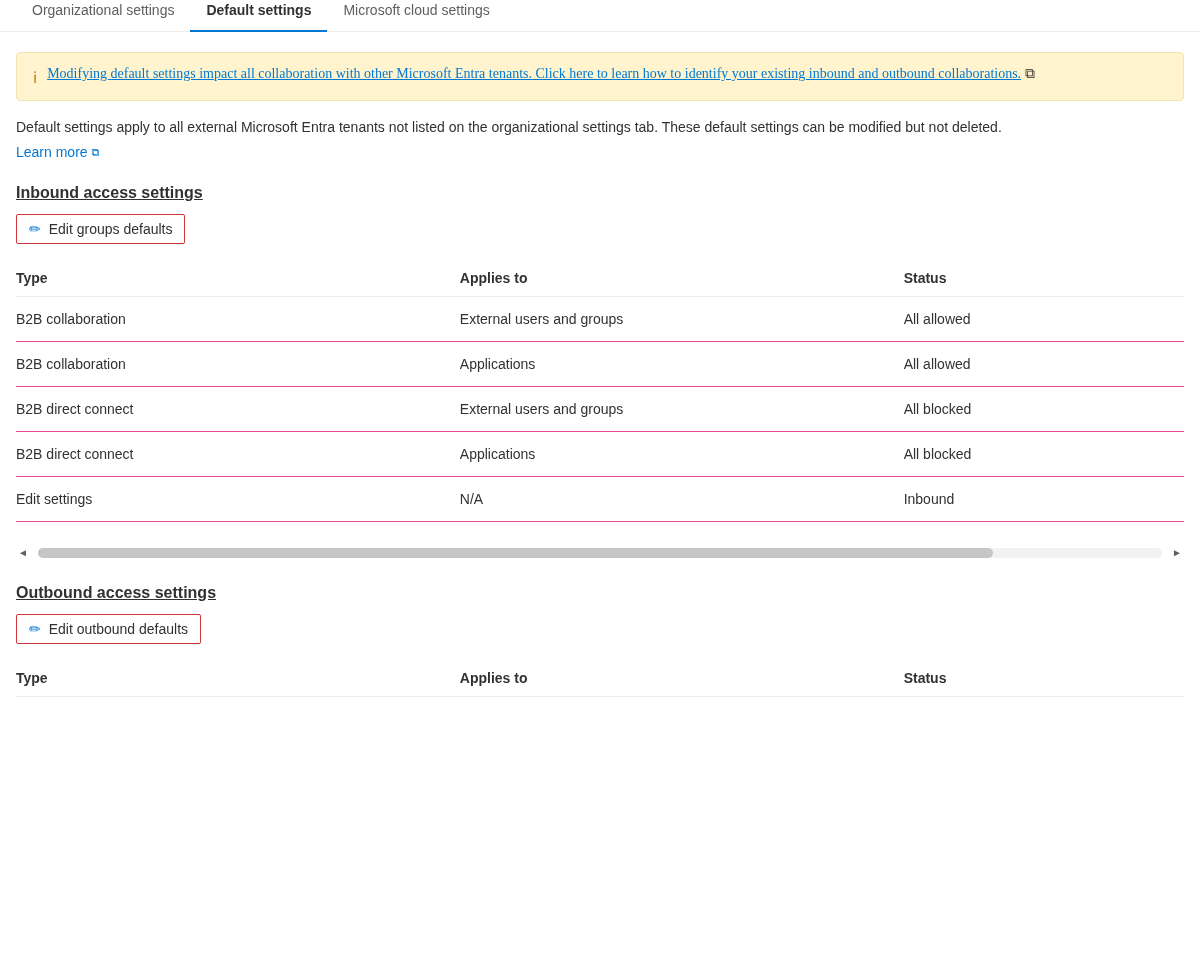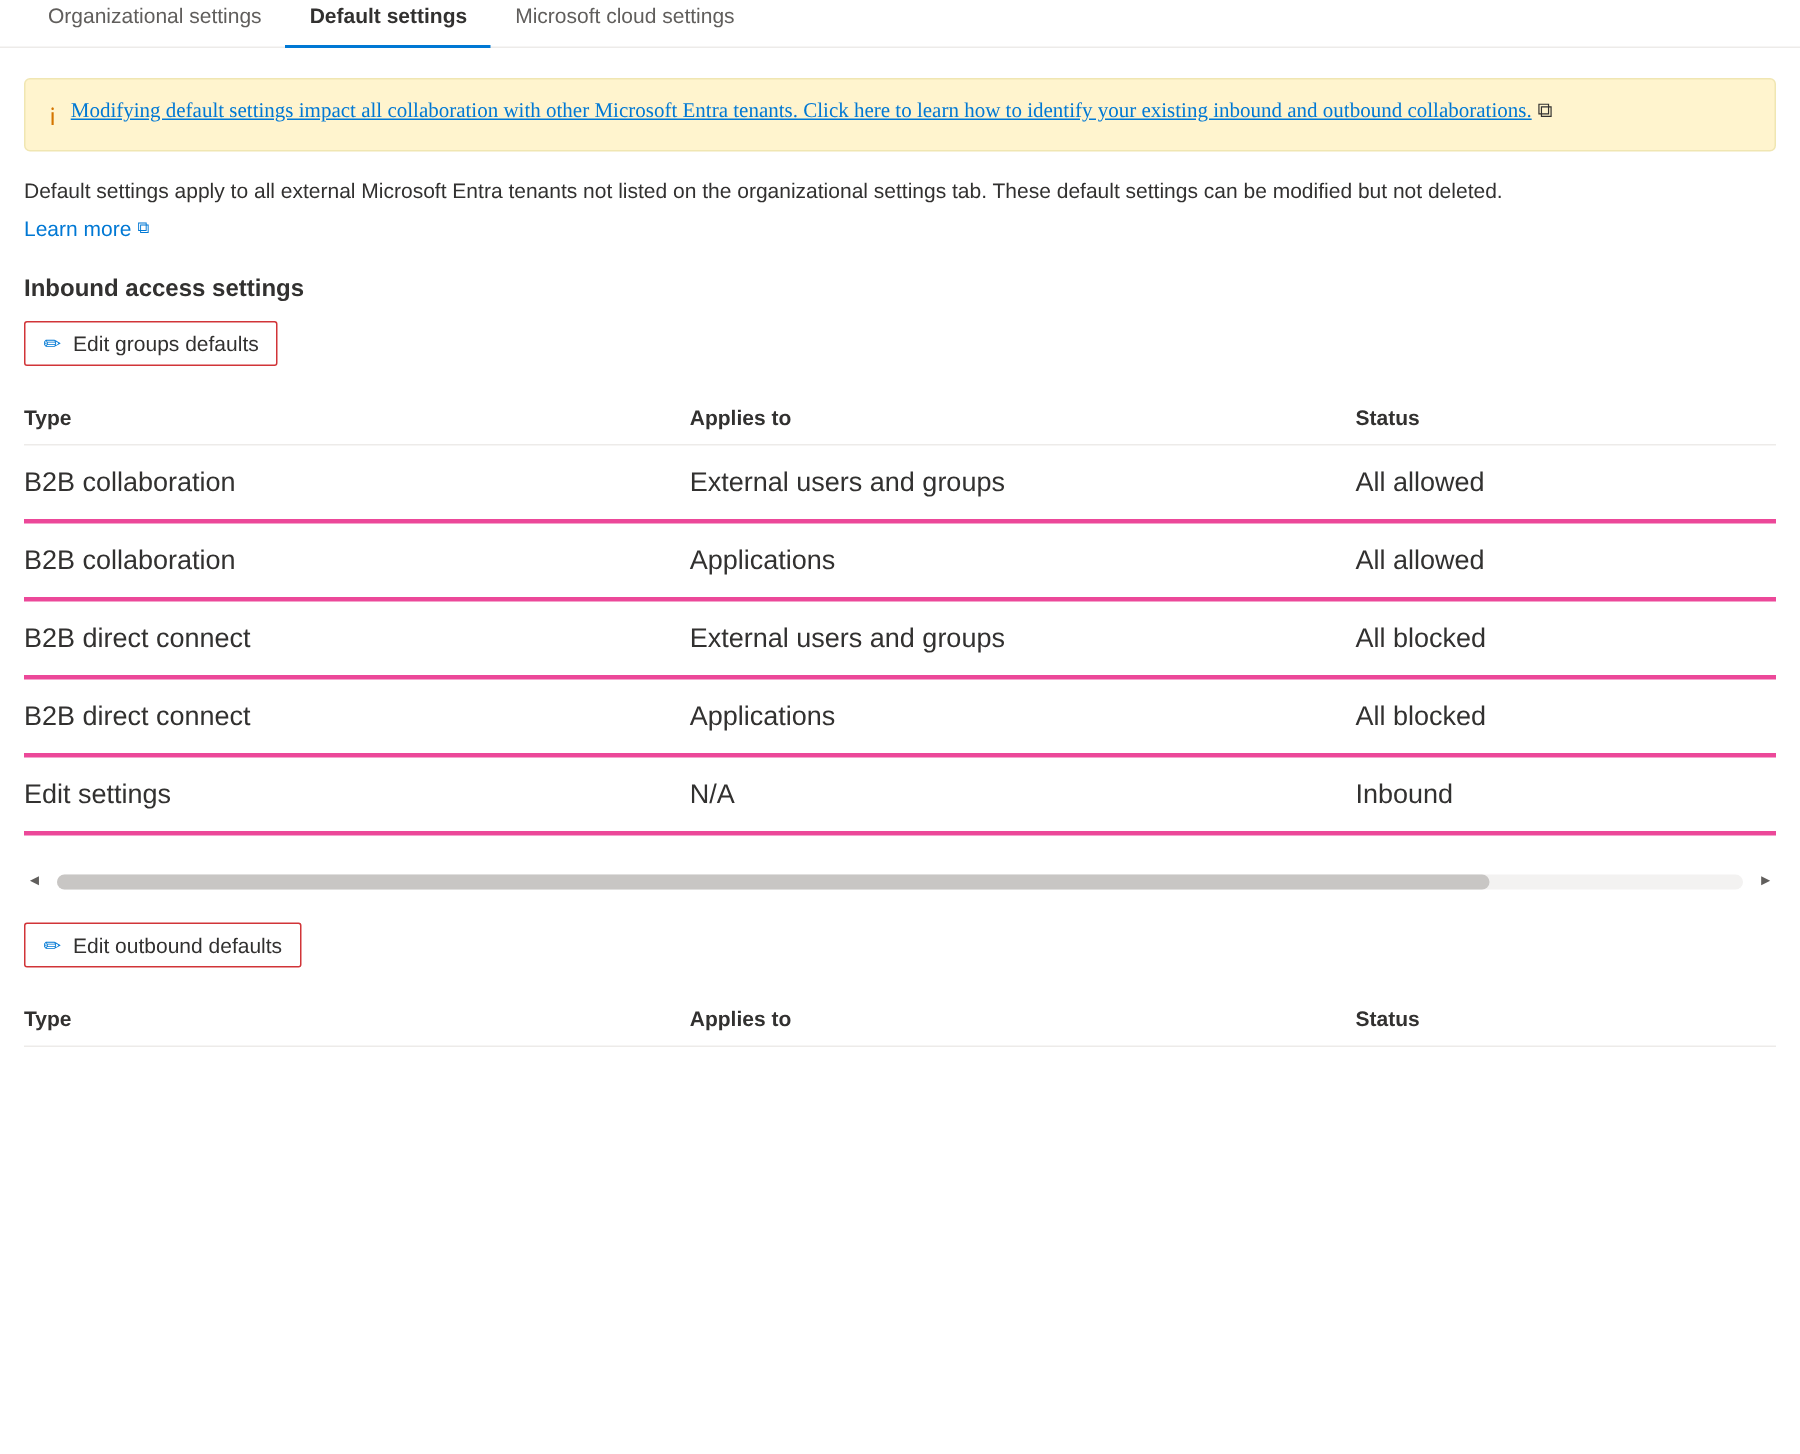--- a/index.html
+++ b/index.html
@@ -78,20 +78,21 @@
       gap: 4px;
     }
     .ext-icon { font-size: 11px; }
 
     
     .section-heading {
       font-size: 16px;
       font-weight: 700;
       color: #323130;
       margin: 24px 0 12px 0;
+      text-decoration: underline;
     }
 
     
     .edit-button {
       display: inline-flex;
       align-items: center;
       gap: 8px;
       padding: 6px 12px;
       border: 1px solid #d13438;
       background: #fff;
@@ -115,22 +116,22 @@
     .settings-table th {
       text-align: left;
       font-weight: 600;
       font-size: 14px;
       color: #323130;
       padding: 10px 0;
       border-bottom: 1px solid #edebe9;
     }
     .settings-table td {
       padding: 14px 0;
-      border-bottom: 3px solid #ec4899;
-      font-size: 18px;
+      border-bottom: 1px solid #ec4899;
+      font-size: 14px;
       color: #323130;
     }
     .settings-table th:nth-child(1),
     .settings-table td:nth-child(1) {
       width: 38%;
     }
     .settings-table th:nth-child(2),
     .settings-table td:nth-child(2) {
       width: 38%;
     }
@@ -245,20 +246,21 @@
   
   <div class="scroll-container">
     <span class="scroll-arrow scroll-arrow-left">◄</span>
     <div class="scroll-track-inner">
       <div class="scroll-thumb-inner"></div>
     </div>
     <span class="scroll-arrow scroll-arrow-right">►</span>
   </div>
 
   
+  <div class="section-heading">Outbound access settings</div>
 
   <button class="edit-button">
     <span class="edit-icon">✏</span>
     <span>Edit outbound defaults</span>
   </button>
 
   
   <table class="settings-table">
     <thead>
       <tr>

